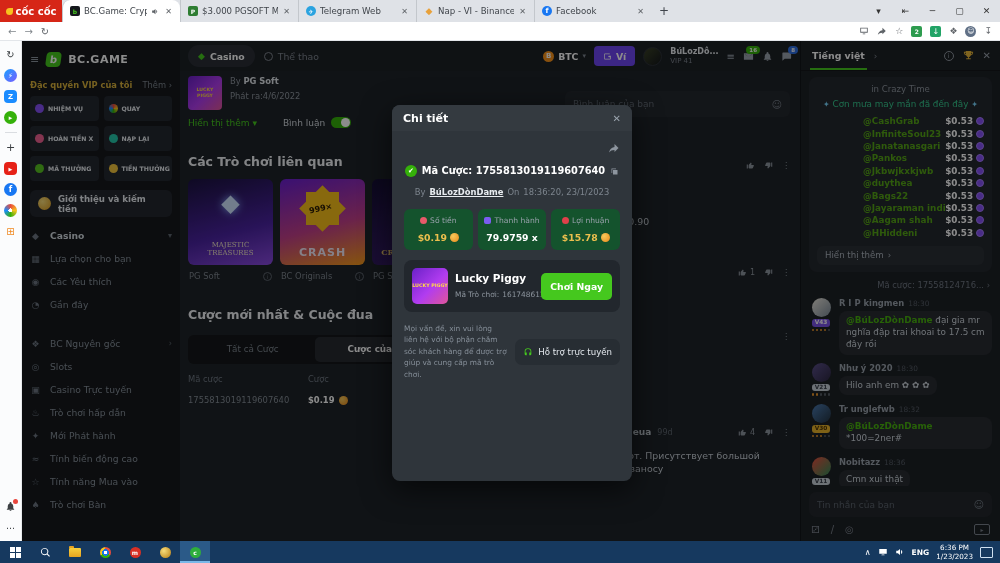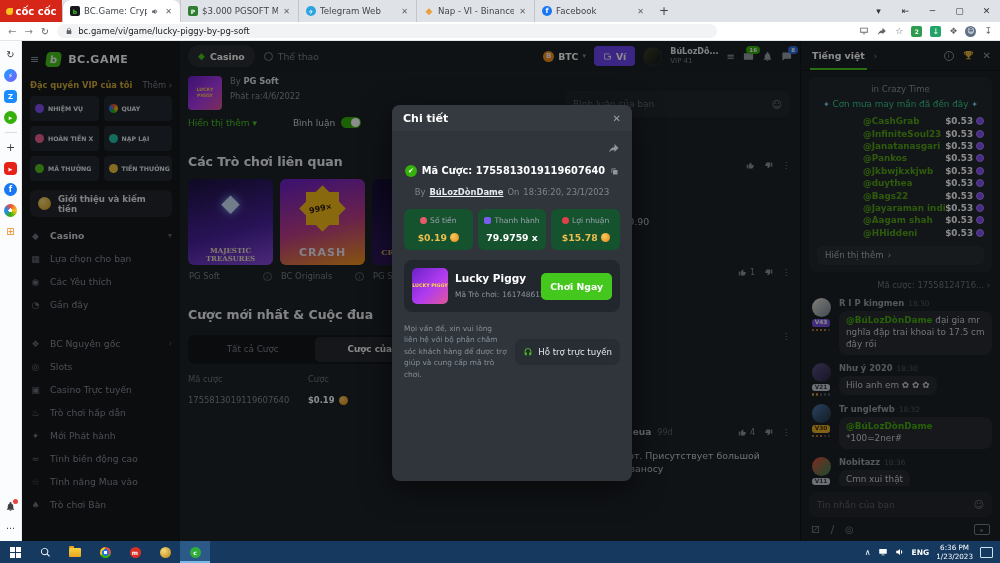--- a/index.html
+++ b/index.html
@@ -105,33 +105,33 @@
 .uvip{font-size:7px;color:#7d858e;}
 .hic{position:relative;color:#9aa3ad;display:flex;align-items:center;font-size:10px;}
 .hic svg{width:11px;height:11px;fill:#9aa3ad;}
 .badge{position:absolute;top:-5px;right:-6px;background:#35b10a;color:#fff;font-size:5.5px;font-weight:bold;border-radius:6px;padding:1px 3px;}
 .badge.blue{background:#2f6fe4;}
 .banner{display:flex;gap:8px;padding:5px 8px 0;}
 .bthumb{width:34px;height:34px;border-radius:4px;background:linear-gradient(135deg,#6b21c8,#b13cf0 55%,#e0559a);display:flex;align-items:center;justify-content:center;color:#ffd74a;font-weight:bold;font-size:4.6px;text-align:center;line-height:1.3;flex:none;}
 .bl1{font-size:8.4px;color:#8d959e;}
 .bl1 b{color:#dfe4e9;}
 .bl2{font-size:8.4px;color:#8d959e;margin-top:5px;}
-.ctrl{display:flex;align-items:center;gap:36px;padding:7px 8px 0;}
+.ctrl{display:flex;align-items:center;gap:26px;padding:7px 8px 0;}
 .showmore{color:#45c81e;font-size:9px;}
 .cmt-tg{display:flex;align-items:center;gap:6px;color:#cfd5db;font-size:9px;}
 .toggle{width:20px;height:11px;border-radius:6px;background:#35b10a;position:relative;}
 .knob{position:absolute;right:1px;top:1px;width:9px;height:9px;border-radius:50%;background:#fff;}
 .sec-title{font-size:12.5px;font-weight:bold;color:#eef1f4;}
 .rel-title{margin:26px 8px 10px;}
 .cards{display:flex;gap:7px;padding:0 8px;}
 .card{width:85px;}
 .cimg{height:86px;border-radius:6px;position:relative;overflow:hidden;}
 .c1{background:linear-gradient(165deg,#1b1240,#4a23a0 60%,#8a4ae0);}
 .dg{position:absolute;top:10px;left:50%;transform:translateX(-50%);color:#cfe3ff;font-size:24px;text-shadow:0 0 8px #8ab0ff;}
-.cnm{position:absolute;bottom:1px;width:100%;text-align:center;font-family:"DejaVu Serif","Liberation Serif",serif;font-size:7px;color:#efe2c8;font-weight:bold;line-height:1.25;}
+.cnm{position:absolute;bottom:7px;width:100%;text-align:center;font-family:"DejaVu Serif","Liberation Serif",serif;font-size:7px;color:#efe2c8;font-weight:normal;line-height:1.25;}
 .c2{background:linear-gradient(165deg,#6a1fd0,#c23f8a 55%,#f59a1b);}
 .b1,.b2{position:absolute;width:33px;height:33px;background:#f7bf1b;top:13px;left:26px;}
 .b2{transform:rotate(45deg);}
 .b999{position:absolute;top:25px;left:29px;font-size:8px;font-weight:bold;color:#2a1a05;transform:rotate(-12deg);}
 .cnm2{position:absolute;bottom:6px;width:100%;text-align:center;font-size:11px;font-weight:bold;color:#f3e9f7;letter-spacing:1px;}
 .c3{background:linear-gradient(165deg,#150e35,#3a1d6e);}
 .gcoin{position:absolute;top:12px;left:50%;transform:translateX(-50%);width:26px;height:26px;border-radius:50%;background:radial-gradient(circle at 35% 35%,#f7dc7a,#d99a1e);}
 .cnm3{position:absolute;bottom:8px;width:100%;text-align:center;font-family:"DejaVu Serif","Liberation Serif",serif;font-size:8px;color:#e8c36a;font-weight:bold;}
 .prov{display:flex;align-items:center;gap:4px;margin-top:6px;color:#7d858e;font-size:8.4px;padding:0 1px;}
 .ci{width:9px;height:9px;border:1px solid #5d656e;border-radius:50%;font-size:6px;display:flex;align-items:center;justify-content:center;color:#5d656e;flex:none;margin-left:auto;}
@@ -310,26 +310,20 @@
       <span>─</span>
       <span>▢</span>
       <span>✕</span>
     </div>
   </div>
 
   <div class="addressbar">
     <span class="nav-ic">←</span>
     <span class="nav-ic">→</span>
     <span class="nav-ic dark">↻</span>
-    <div class="urlbox">
-      <svg width="8" height="8" viewBox="0 0 24 24" fill="#5f6368">
-          <path d="M7 10V7a5 5 0 0 1 10 0v3h1a1 1 0 0 1 1 1v9a1 1 0 0 1-1 1H6a1 1 0 0 1-1-1v-9a1 1 0 0 1 1-1h1zm2 0h6V7a3 3 0 0 0-6 0v3z"></path>
-        </svg>
-      <span class="url">bc.game/vi/game/lucky-piggy-by-pg-soft</span>
-    </div>
     <div class="abar-icons">
       <span class="aic">
           <svg viewBox="0 0 24 24">
             <path d="M3 4h18v12H3V4zm2 2v8h14V6H5zm4 12h6v2H9v-2z"></path>
           </svg>
         </span>
       <span class="aic">
           <svg viewBox="0 0 24 24">
             <path d="M13 8V4l8 8-8 8v-4.1c-5 0-8.5 1.6-11 5.1 1-5 4-10 11-11z"></path>
           </svg>

